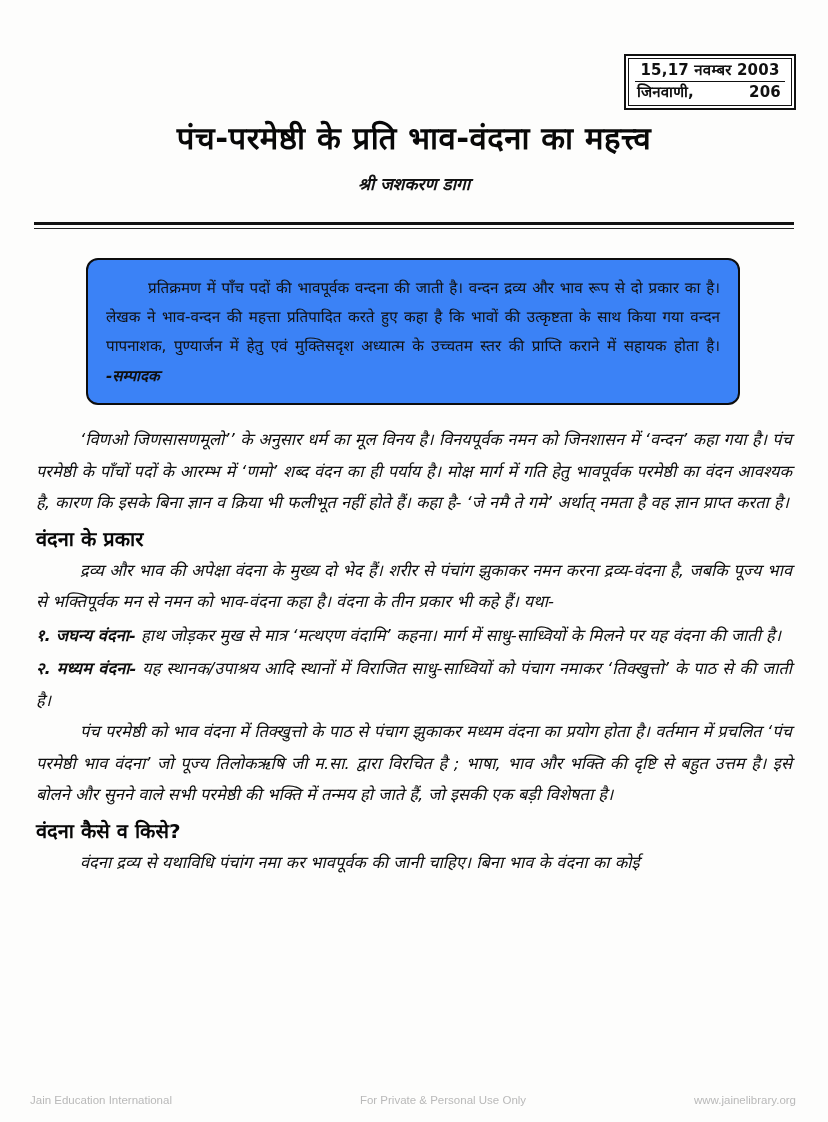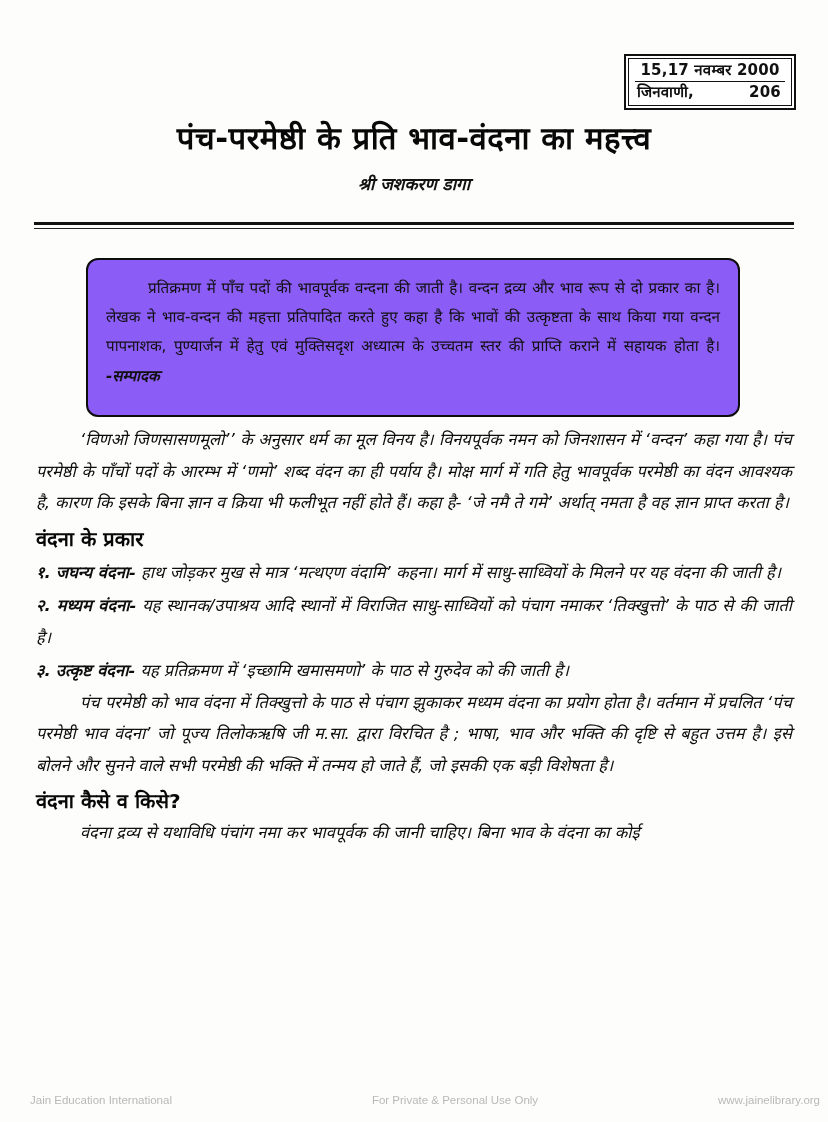--- a/index.html
+++ b/index.html
@@ -99,23 +99,23 @@
   }
 
   
   .abstract {
     position: absolute;
     top: 258px;
     left: 86px;
     width: 654px;
     border: 2.5px solid #0d0d0d;
     border-radius: 12px;
-    padding: 14px 18px 24px 18px;
+    padding: 14px 18px 12px 18px;
     box-sizing: border-box;
-    background: #8b5cf6;
+    background: #3b82f6;
   }
   .abstract p {
     margin: 0;
     font-family: "DejaVu Sans", sans-serif;
     font-size: 15.2px;
     line-height: 1.92;
     text-align: justify;
     text-indent: 42px;
     color: #101010;
   }
@@ -172,31 +172,31 @@
     left: 0;
     width: 828px;
     display: flex;
     align-items: center;
     font-family: "Liberation Sans", sans-serif;
     font-size: 11.5px;
     color: #b9b9b9;
   }
   .footer-left { width: 300px; padding-left: 30px; text-align: left; }
   .footer-center { flex: 1; text-align: center; }
-  .footer-right { width: 240px; padding-right: 8px; text-align: right; }
+  .footer-right { width: 240px; padding-right: 32px; text-align: right; }
 </style>
 </head>
 <body>
 
 <div class="page">
 
   <div class="issue-box">
     <div class="issue-box-inner">
       <div class="issue-line first">
-        <span>15,17 नवम्बर 2000</span>
+        <span>15,17 नवम्बर 2003</span>
       </div>
       <div class="issue-line">
         <span class="issue-journal">जिनवाणी,</span>
         <span class="issue-page">206</span>
       </div>
     </div>
   </div>
 
   <div class="doc-title">पंच-परमेष्ठी के प्रति भाव-वंदना का महत्त्व</div>
   <div class="doc-author">श्री जशकरण डागा</div>
@@ -209,32 +209,30 @@
   <div class="abstract">
     <p><span>प्रतिक्रमण में पाँच पदों की भावपूर्वक वन्दना की जाती है। वन्दन द्रव्य और भाव रूप से दो प्रकार का है। लेखक ने भाव-वन्दन की महत्ता प्रतिपादित करते हुए कहा है कि भावों की उत्कृष्टता के साथ किया गया वन्दन पापनाशक, पुण्यार्जन में हेतु एवं मुक्तिसदृश अध्यात्म के उच्चतम स्तर की प्राप्ति कराने में सहायक होता है। </span><span class="editor-mark">-सम्पादक</span></p>
   </div>
 
   <div class="body-col">
 
     <p class="para-indent">‘विणओ जिणसासणमूलो’’ के अनुसार धर्म का मूल विनय है। विनयपूर्वक नमन को जिनशासन में ‘वन्दन’ कहा गया है। पंच परमेष्ठी के पाँचों पदों के आरम्भ में ‘णमो’ शब्द वंदन का ही पर्याय है। मोक्ष मार्ग में गति हेतु भावपूर्वक परमेष्ठी का वंदन आवश्यक है, कारण कि इसके बिना ज्ञान व क्रिया भी फलीभूत नहीं होते हैं। कहा है- ‘जे नमै ते गमे’ अर्थात् नमता है वह ज्ञान प्राप्त करता है।</p>
 
     <h2 class="section-head">वंदना के प्रकार</h2>
 
+    <p class="para-indent">द्रव्य और भाव की अपेक्षा वंदना के मुख्य दो भेद हैं। शरीर से पंचांग झुकाकर नमन करना द्रव्य-वंदना है, जबकि पूज्य भाव से भक्तिपूर्वक मन से नमन को भाव-वंदना कहा है। वंदना के तीन प्रकार भी कहे हैं। यथा-</p>
 
     <div class="list-item">
       <p><span class="item-num">१.</span> <span class="item-lead">जघन्य वंदना-</span><span> हाथ जोड़कर मुख से मात्र ‘मत्थएण वंदामि’ कहना। मार्ग में साधु-साध्वियों के मिलने पर यह वंदना की जाती है।</span></p>
     </div>
 
     <div class="list-item">
       <p><span class="item-num">२.</span> <span class="item-lead">मध्यम वंदना-</span><span> यह स्थानक/उपाश्रय आदि स्थानों में विराजित साधु-साध्वियों को पंचाग नमाकर ‘तिक्खुत्तो’ के पाठ से की जाती है।</span></p>
     </div>
 
-    <div class="list-item">
-      <p><span class="item-num">३.</span> <span class="item-lead">उत्कृष्ट वंदना-</span><span> यह प्रतिक्रमण में ‘इच्छामि खमासमणो’ के पाठ से गुरुदेव को की जाती है।</span></p>
-    </div>
 
     <p class="para-indent">पंच परमेष्ठी को भाव वंदना में तिक्खुत्तो के पाठ से पंचाग झुकाकर मध्यम वंदना का प्रयोग होता है। वर्तमान में प्रचलित ‘पंच परमेष्ठी भाव वंदना’ जो पूज्य तिलोकऋषि जी म.सा. द्वारा विरचित है ; भाषा, भाव और भक्ति की दृष्टि से बहुत उत्तम है। इसे बोलने और सुनने वाले सभी परमेष्ठी की भक्ति में तन्मय हो जाते हैं, जो इसकी एक बड़ी विशेषता है।</p>
 
     <h2 class="section-head">वंदना कैसे व किसे?</h2>
 
     <p class="para-indent">वंदना द्रव्य से यथाविधि पंचांग नमा कर भावपूर्वक की जानी चाहिए। बिना भाव के वंदना का कोई</p>
 
   </div>
 
   <div class="footer">

